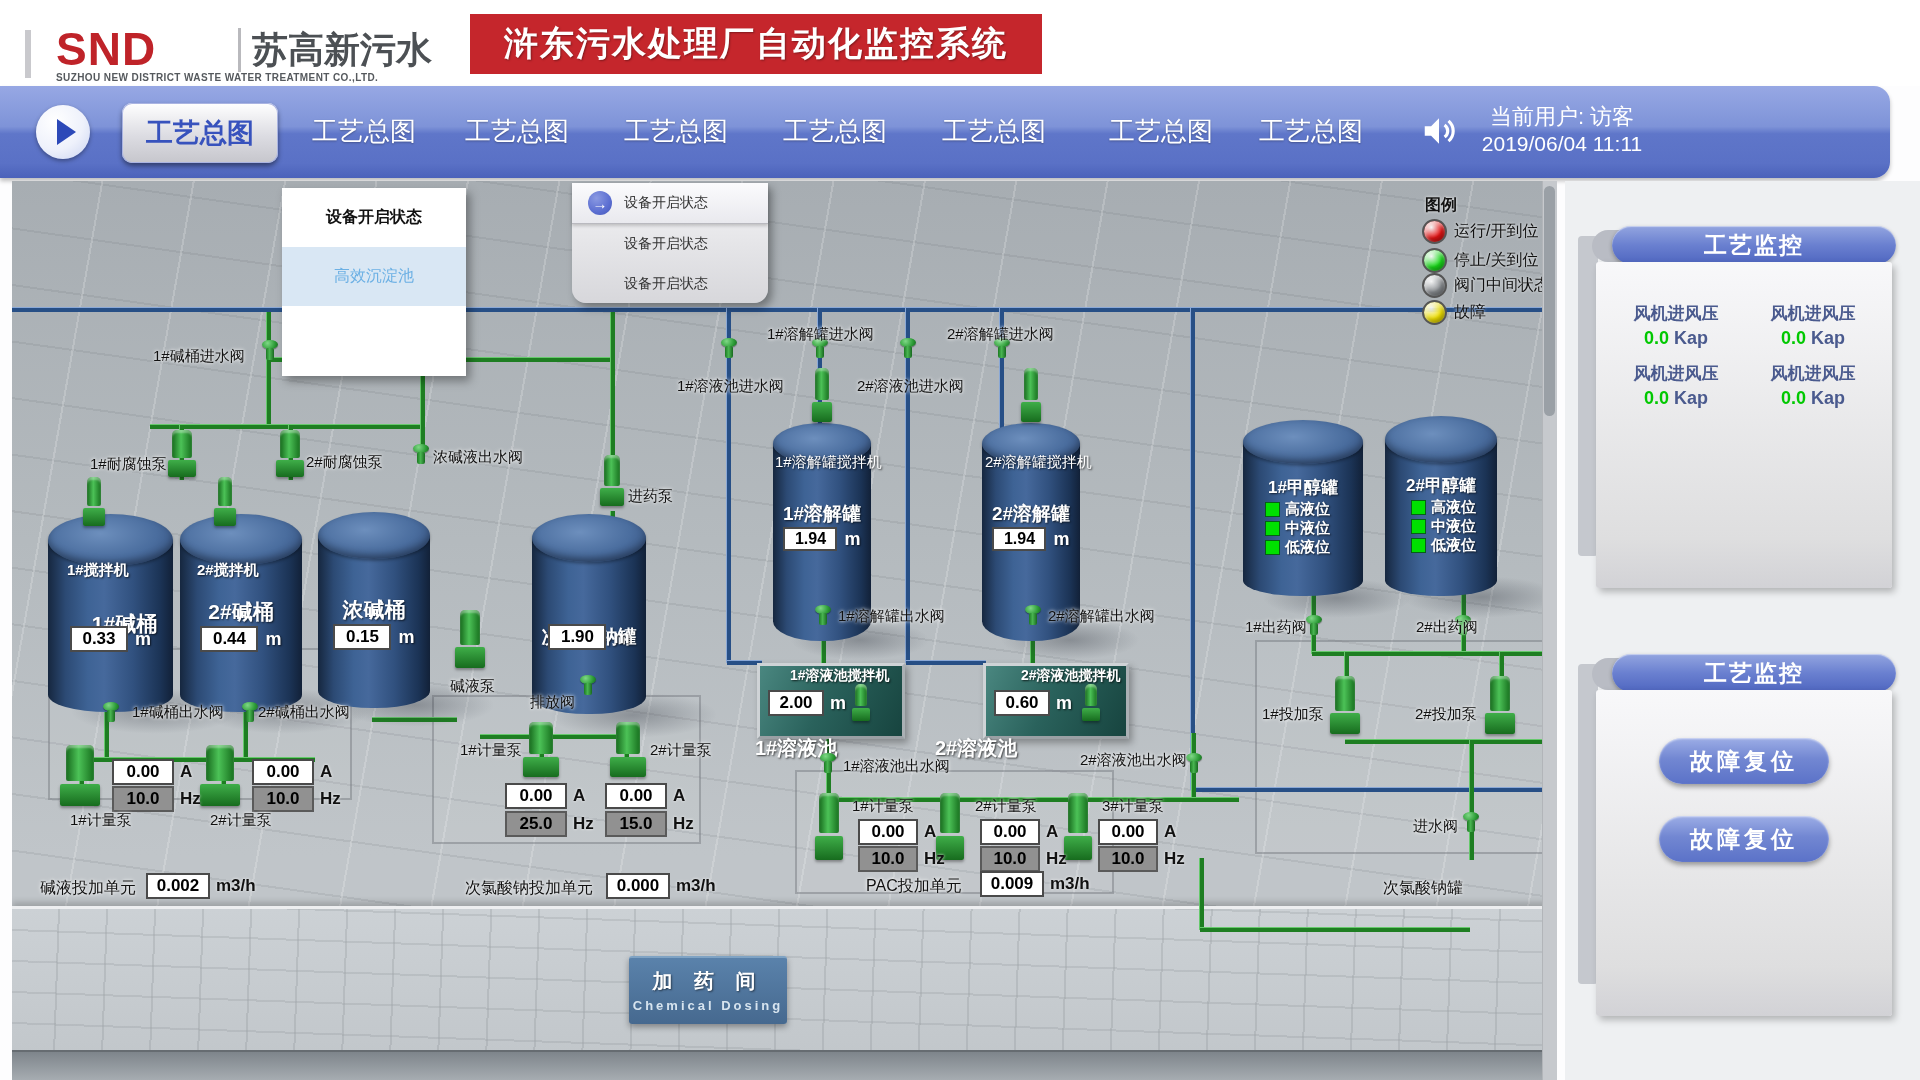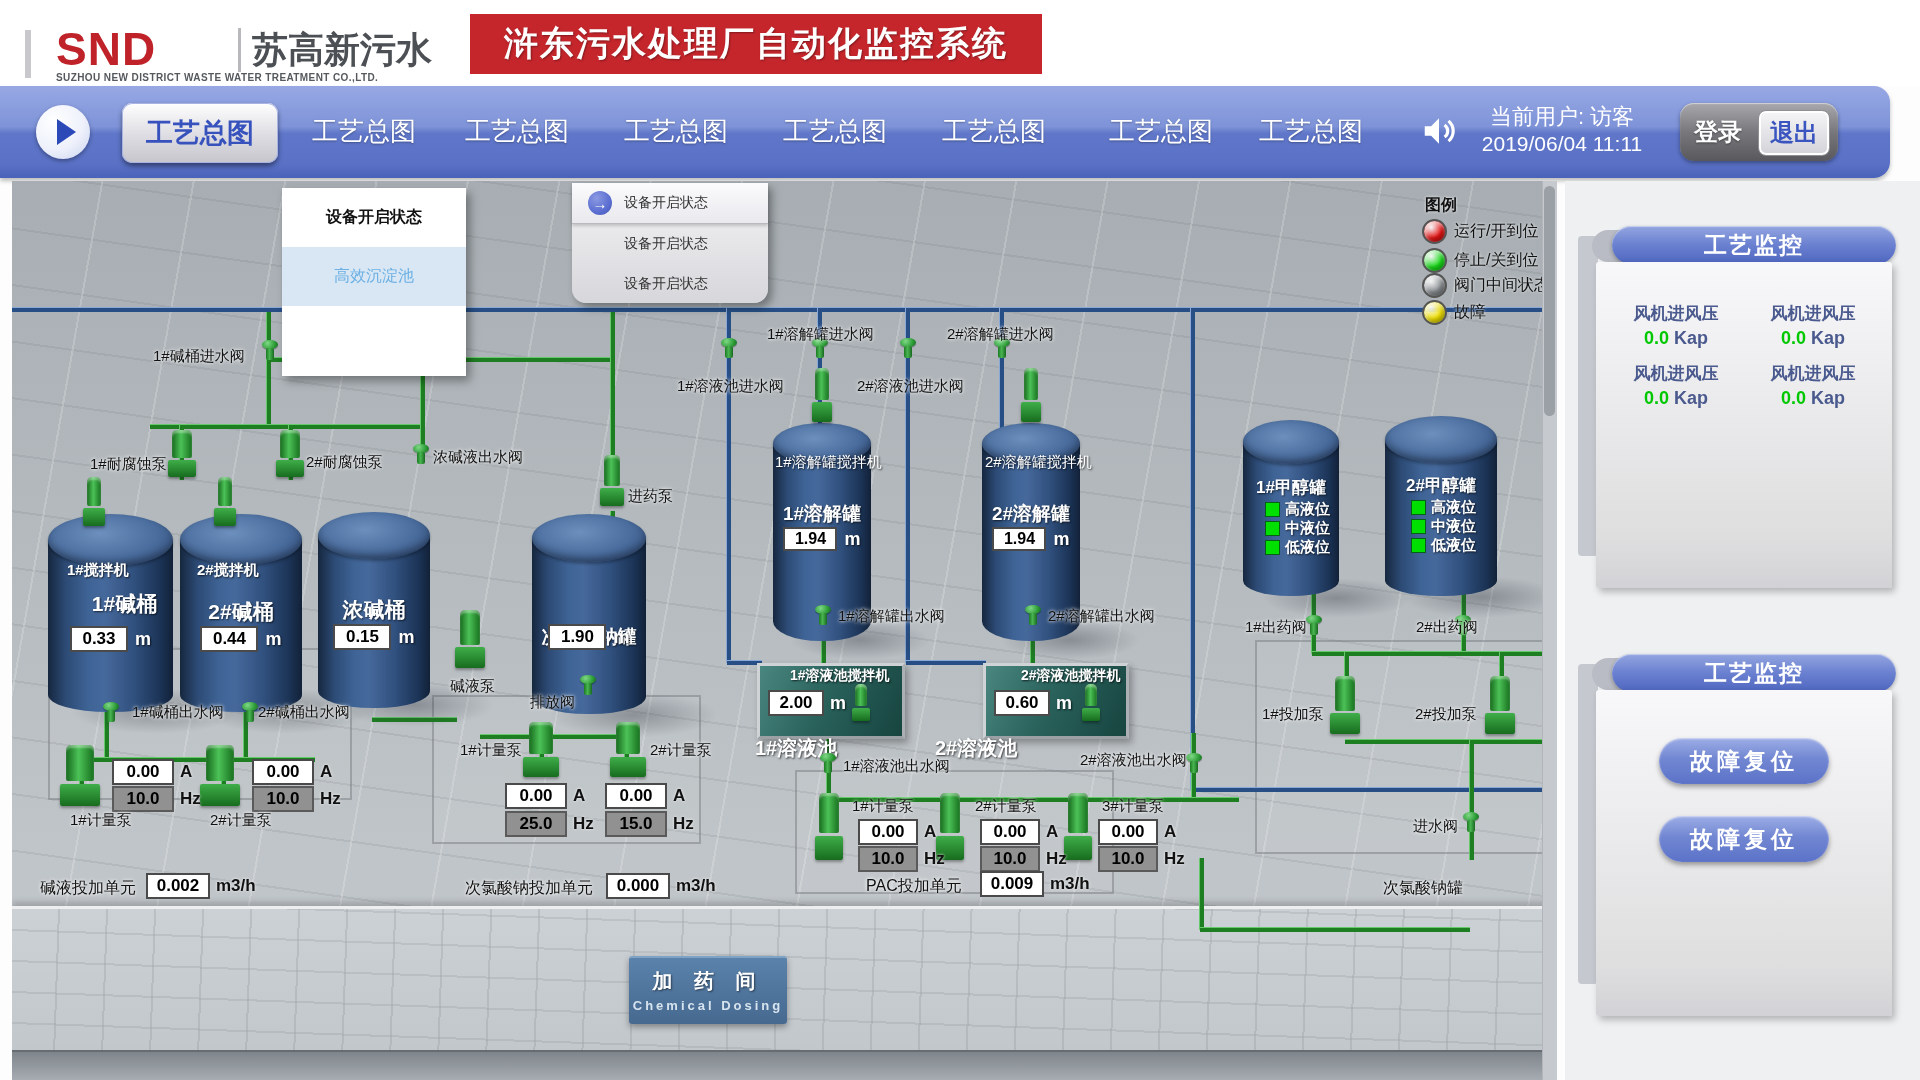--- a/index.html
+++ b/index.html
@@ -150,24 +150,20 @@
     <div class="tab" style="left:1081px;">工艺总图</div>
     <div class="tab" style="left:1231px;">工艺总图</div>
     <svg id="spk" viewBox="0 0 24 24">
       <path fill="#ffffff" d="M3 9v6h4l5 5V4L7 9H3z"></path>
       <path d="M15.5 8.2a4.6 4.6 0 0 1 0 7.6" stroke="#ffffff" stroke-width="2" fill="none"></path>
       <path d="M18 5.6a8.4 8.4 0 0 1 0 12.8" stroke="#ffffff" stroke-width="2" fill="none"></path>
     </svg>
     <div id="usr">
       <div class="l1">当前用户: 访客</div>
       <div class="l2">2019/06/04 11:11</div>
-    </div>
-    <div id="loggrp">
-      <div id="login-lbl">登录</div>
-      <div id="logout-btn">退出</div>
     </div>
   </div>
 
   <div id="cv">
     <div id="cv-grid-top"></div>
     <div id="cv-lower">
         <div class="grid"></div>
       </div>
     <div id="cv-strip"></div>
 
@@ -227,21 +223,21 @@
     <div class="shadow-e" style="left:323px;top:502px;width:160px;height:44px;"></div>
     <div class="shadow-e" style="left:536px;top:511px;width:170px;height:46px;"></div>
     <div class="shadow-e" style="left:778px;top:439px;width:140px;height:40px;"></div>
     <div class="shadow-e" style="left:988px;top:439px;width:140px;height:40px;"></div>
     <div class="shadow-e" style="left:1250px;top:397px;width:150px;height:40px;"></div>
     <div class="shadow-e" style="left:1390px;top:395px;width:160px;height:42px;"></div>
 
     <div class="tank" style="left:36px;top:333px;width:125px;height:198px;">
       <div class="tk-body" style="top:26px;"></div>
       <div class="tk-cap" style="height:52px;"></div>
-      <div class="tk-name" style="top:76px;padding-left:28px;">1#碱桶</div>
+      <div class="tk-name" style="top:96px;padding-left:28px;">1#碱桶</div>
       <div class="tk-val" style="top:112px;">
         <span class="vbox">0.33</span>
         <span class="unitw">m</span>
       </div>
     </div>
 
     <div class="tank" style="left:168px;top:333px;width:122px;height:198px;">
       <div class="tk-body" style="top:25px;"></div>
       <div class="tk-cap" style="height:51px;"></div>
       <div class="tk-name" style="top:84px;">2#碱桶</div>
@@ -284,21 +280,21 @@
     <div class="tank" style="left:970px;top:242px;width:98px;height:218px;">
       <div class="tk-body" style="top:20px;"></div>
       <div class="tk-cap" style="height:41px;"></div>
       <div class="tk-name" style="top:78px;font-size:19px;">2#溶解罐</div>
       <div class="tk-val" style="top:104px;">
         <span class="vbox" style="min-width:42px;font-size:16px;">1.94</span>
         <span class="unitw">m</span>
       </div>
     </div>
 
-    <div class="tank" style="left:1231px;top:239px;width:96px;height:176px;">
+    <div class="tank" style="left:1231px;top:239px;width:120px;height:176px;">
       <div class="tk-body" style="top:22px;"></div>
       <div class="tk-cap" style="height:44px;"></div>
       <div class="tk-name" style="top:56px;font-size:17px;">1#甲醇罐</div>
       <div class="lvl" style="left:22px;top:80px;">
           <i></i>
           <span>高液位</span>
         </div>
       <div class="lvl" style="left:22px;top:99px;">
           <i></i>
           <span>中液位</span>

